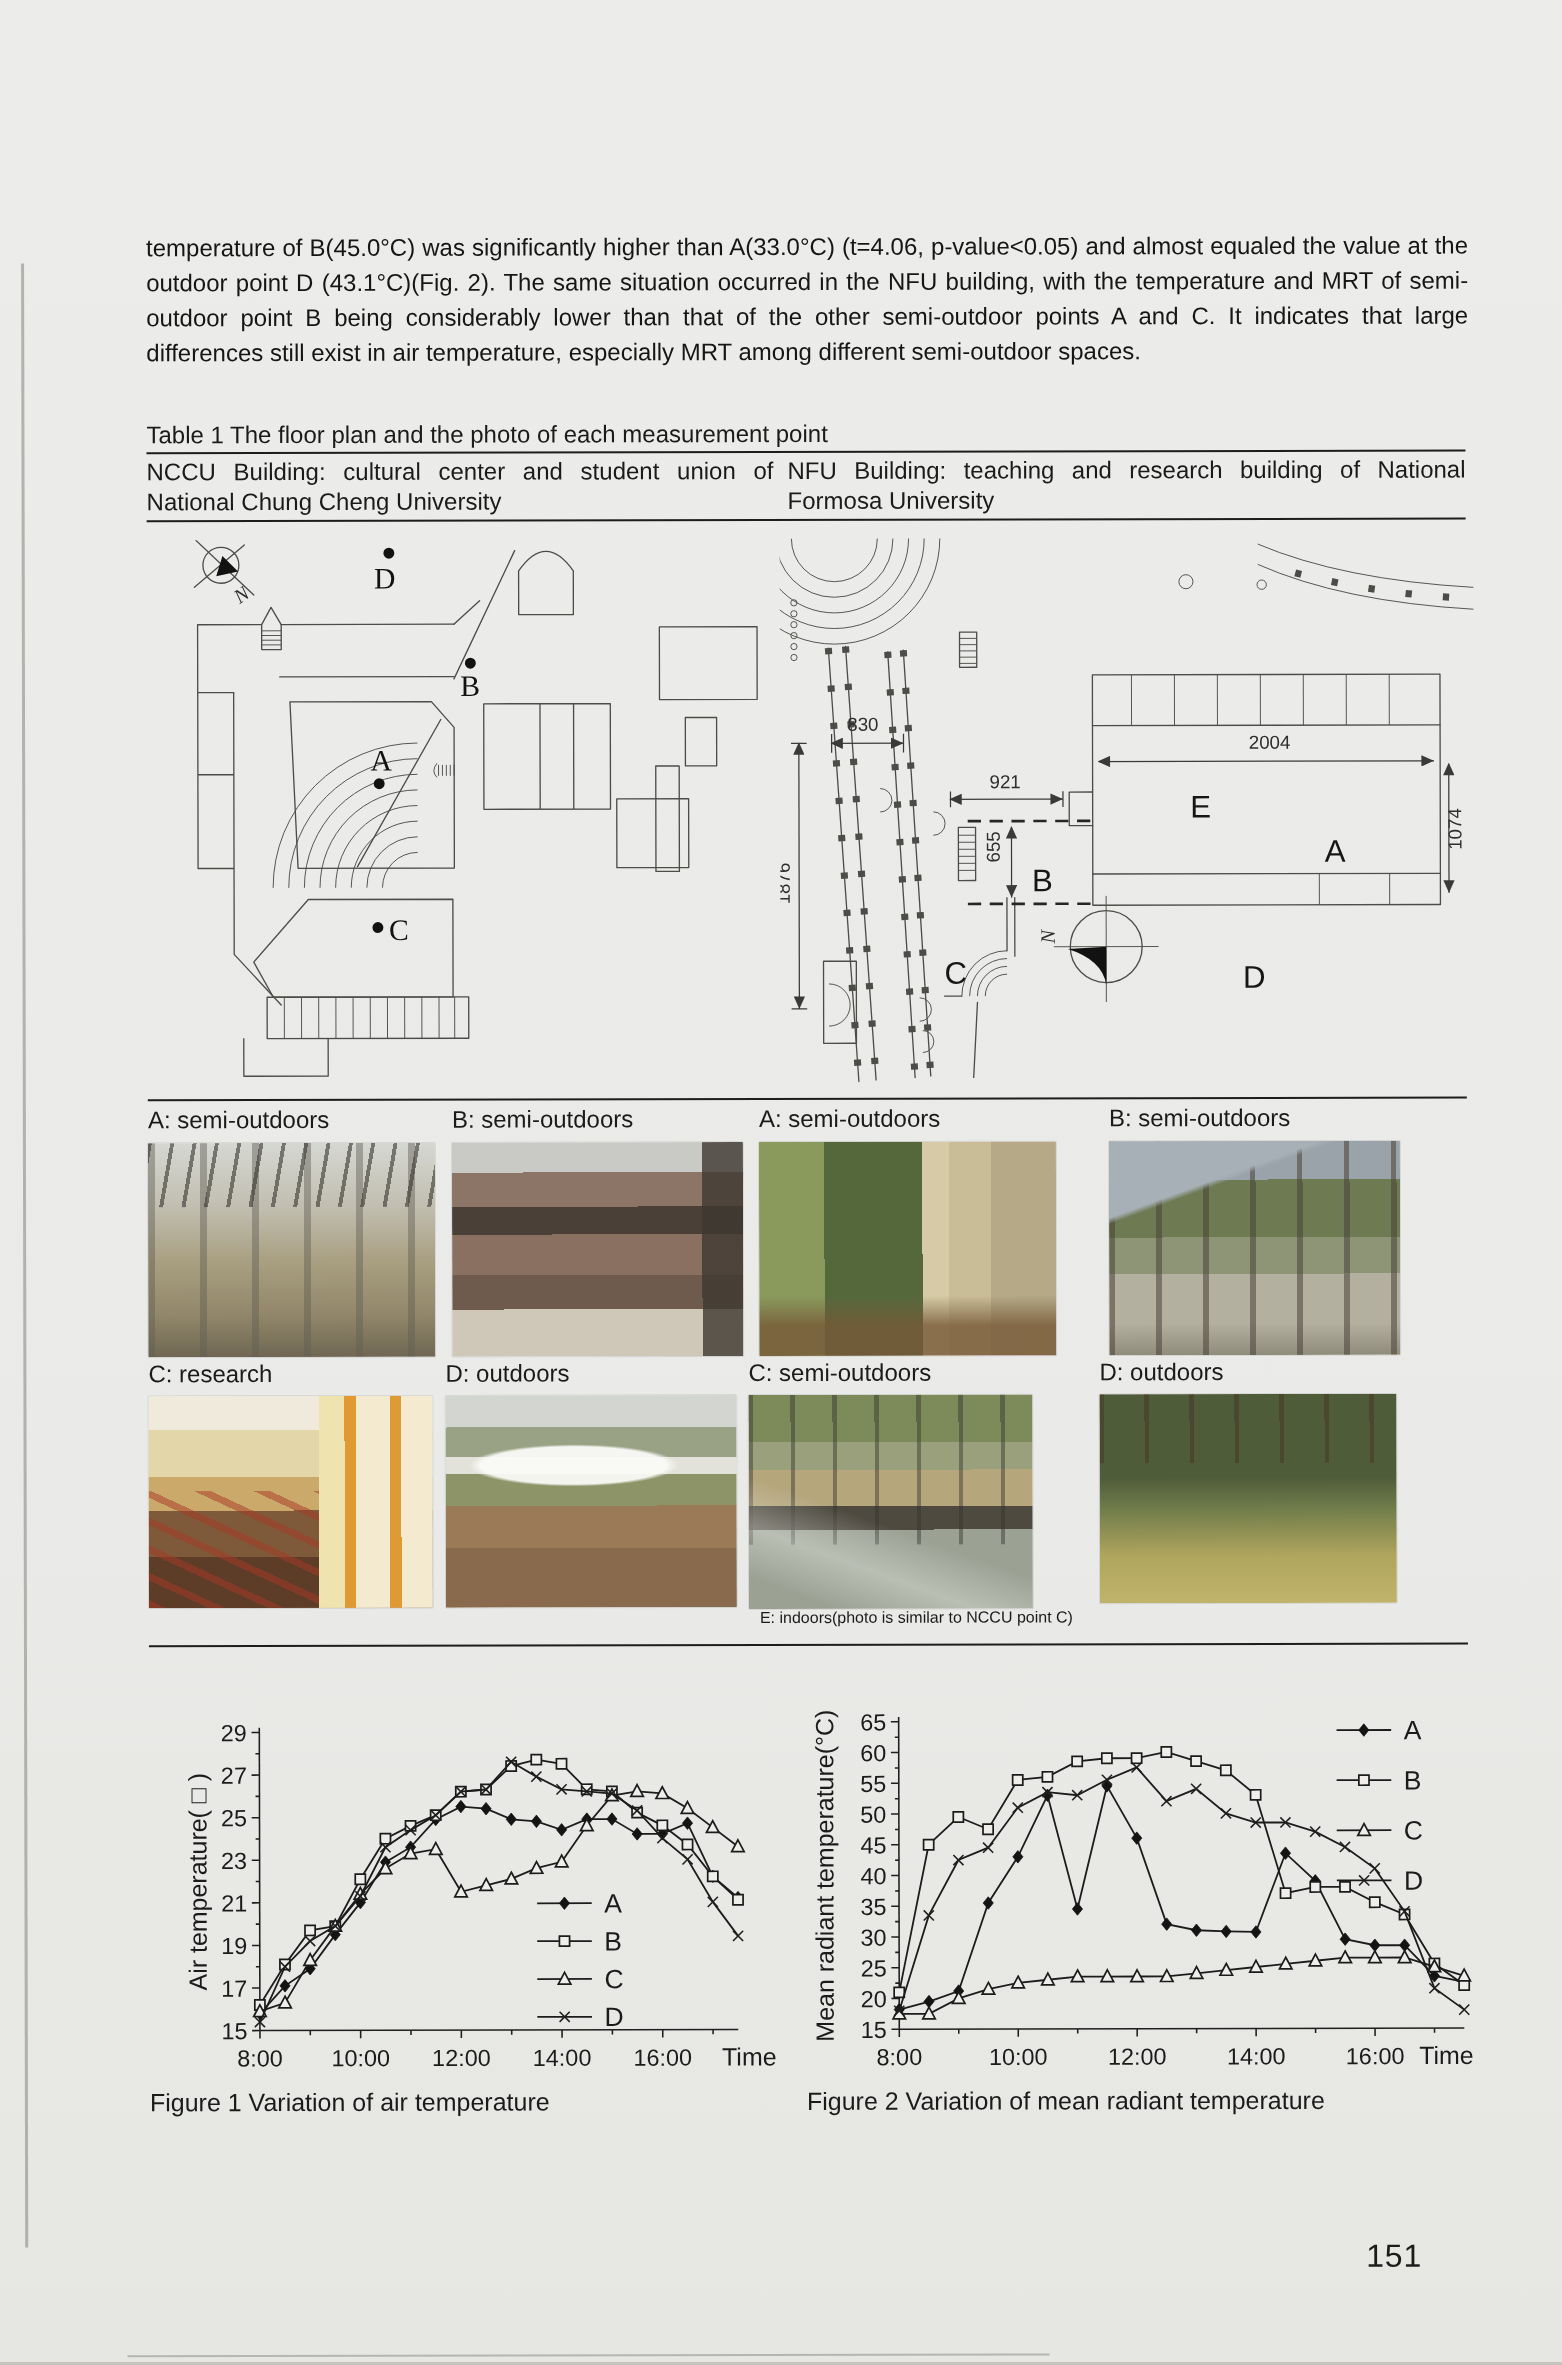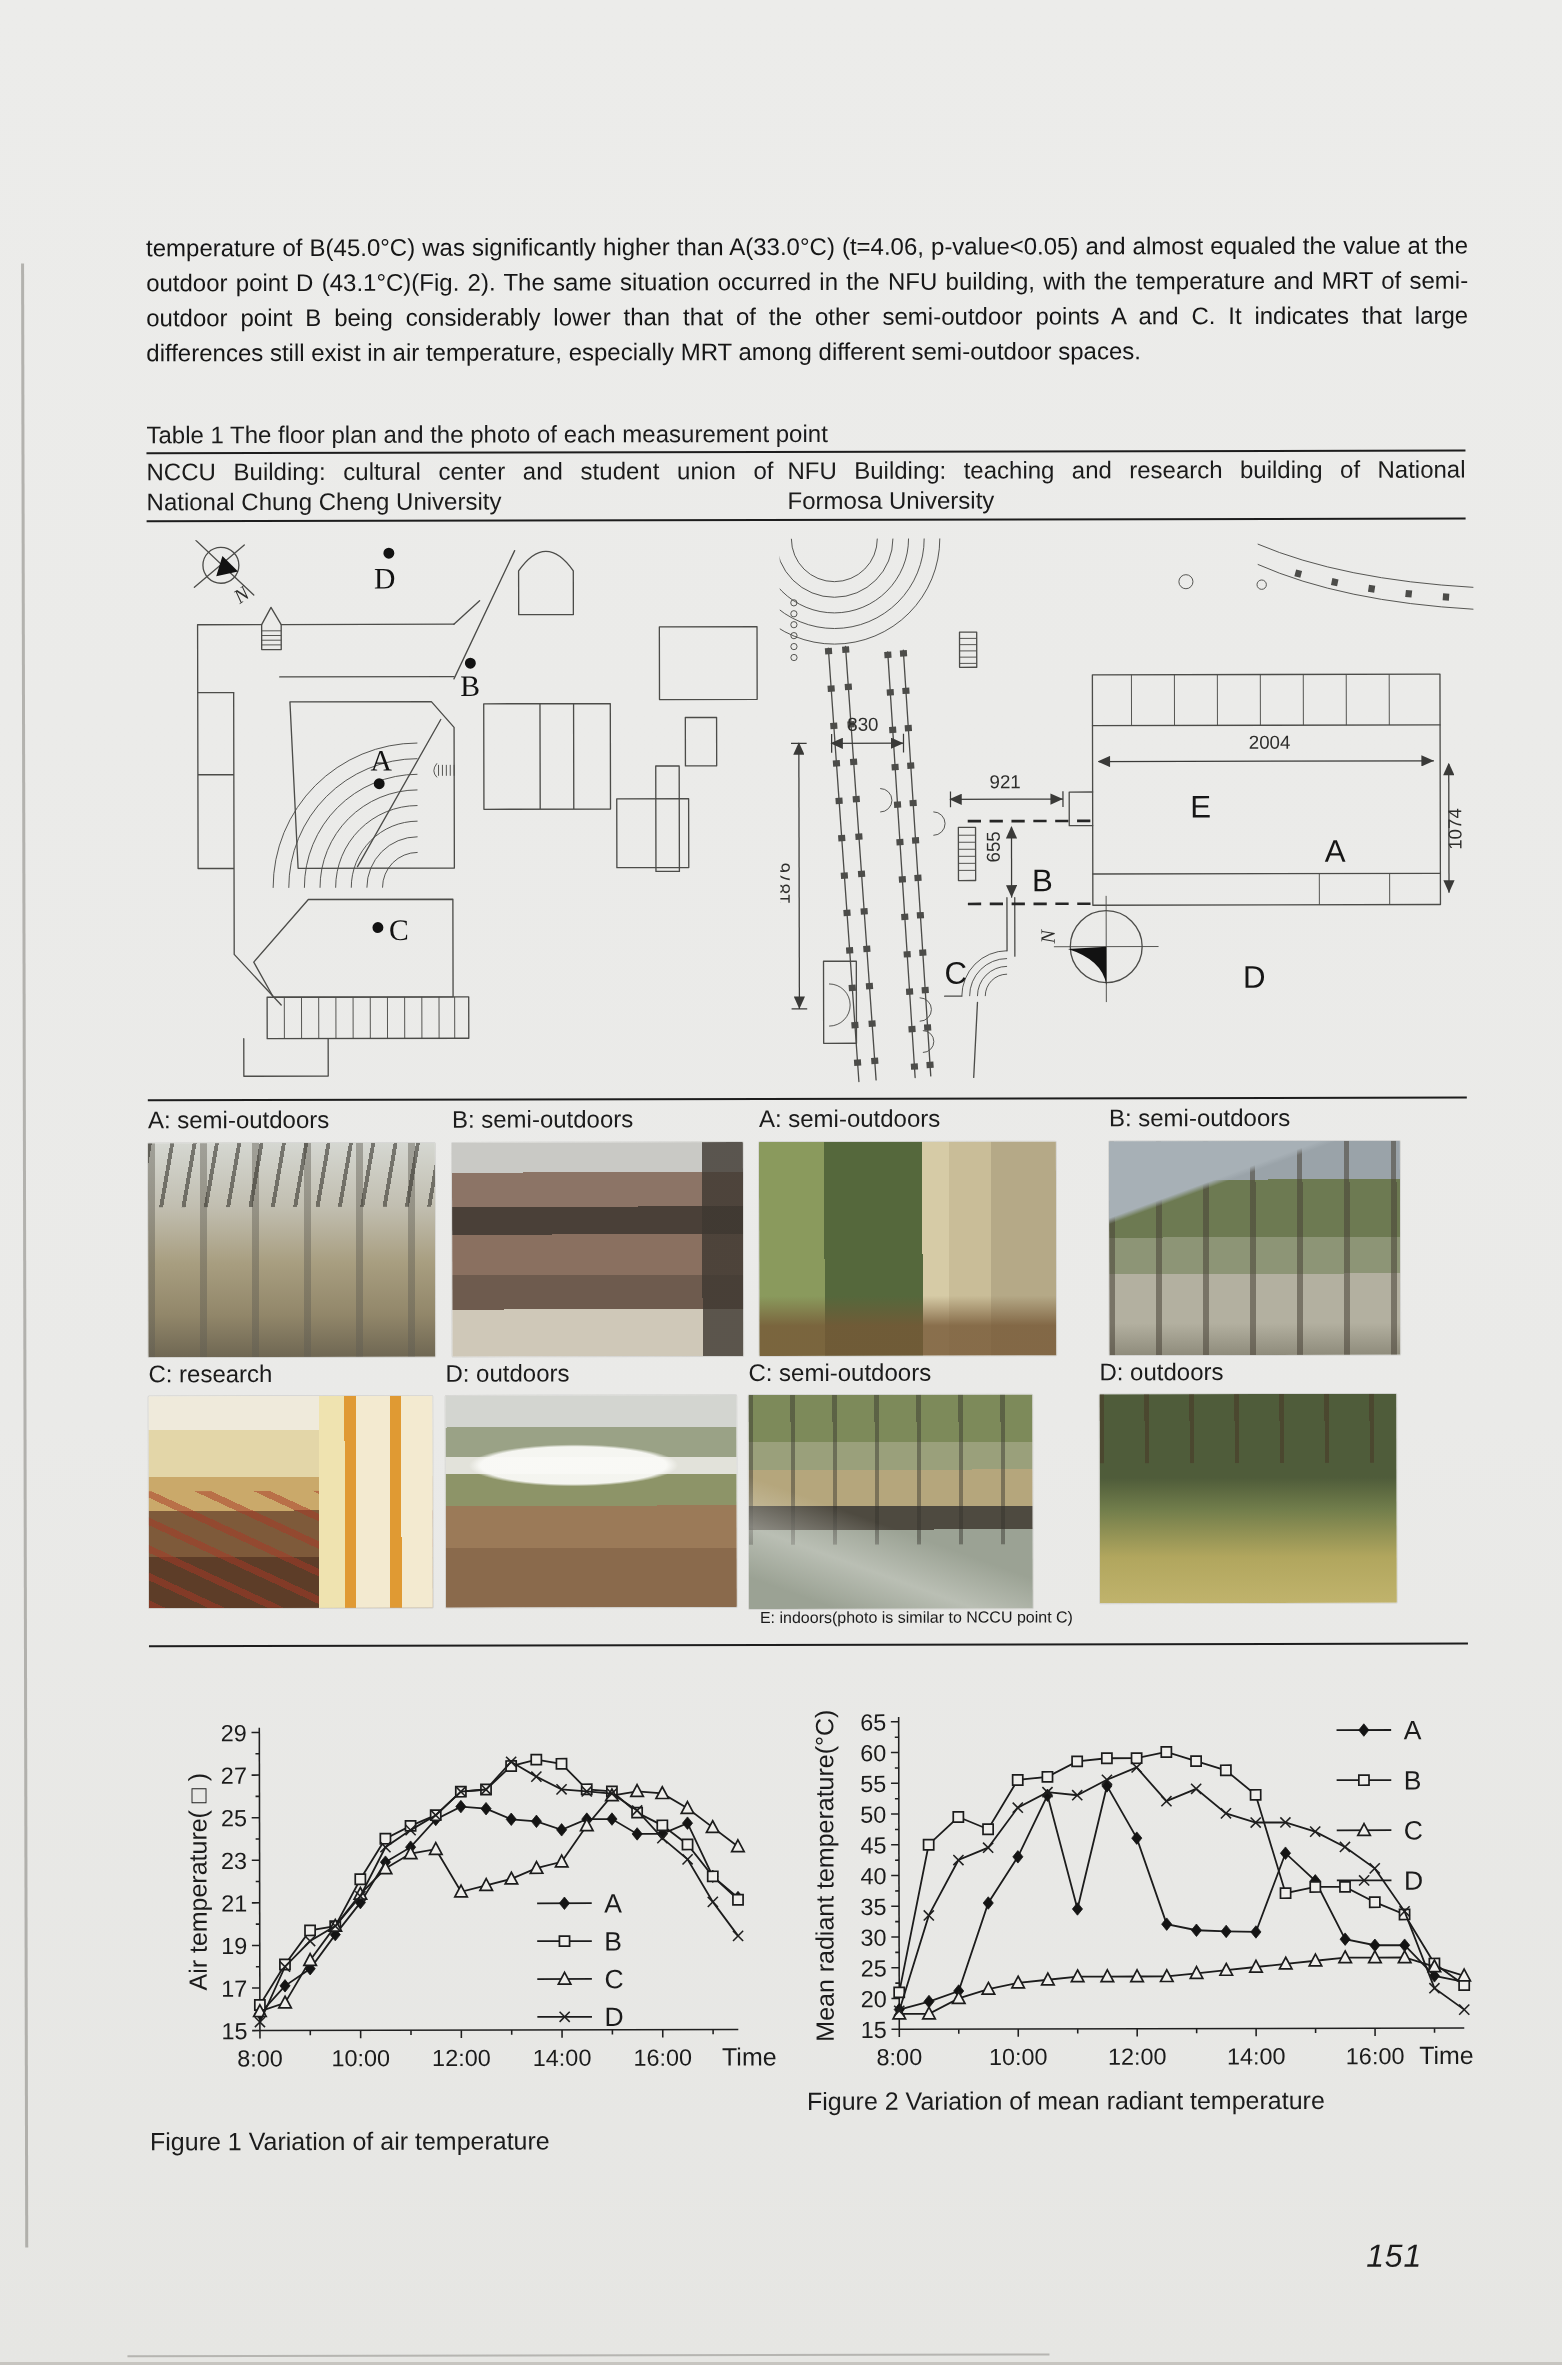--- a/index.html
+++ b/index.html
@@ -66,22 +66,22 @@
   .p8{background-image:
       repeating-linear-gradient(90deg, rgba(72,58,40,.6) 0 4.7px, rgba(0,0,0,0) 4.7px 45px),
       linear-gradient(180deg,#4f5c3a 0 40%,#717d4b 55%,#b1a65e 78%,#c0b36c 100%);
       background-size:100% 33%,100% 100%;}
 
   .enote{position:absolute;left:759px;top:1609px;font-size:16px;}
   .chart{position:absolute;}
   #fig1{left:178px;top:1708px;width:602px;height:373px;}
   #fig2{left:805px;top:1708px;width:672px;height:373px;}
   .figcap{position:absolute;top:2087px;font-size:25px;}
-  .fc1{left:148px;margin-top:39px;}.fc2{left:805px;}
-  .pagenum{position:absolute;left:1364px;top:2239px;font-size:32px;letter-spacing:0.8px;font-style:italic;}
+  .fc1{left:148px;}.fc2{left:805px;}
+  .pagenum{position:absolute;left:1364px;top:2239px;font-size:32px;letter-spacing:0.8px;}
 
   .ax{stroke:#1f1f1f;stroke-width:2;fill:none;}
   .ser{stroke:#1c1c1c;stroke-width:2.3;fill:none;}
   .mfill{fill:#141414;stroke:#141414;}
   .mopen{fill:#efeeeb;stroke:#1c1c1c;stroke-width:2.2;}
   .tick{font:30px "Liberation Sans",sans-serif;fill:#1b1b1b;}
   .axlabel{font:32px "Liberation Sans",sans-serif;fill:#1b1b1b;}
   .leg{font:34px "Liberation Sans",sans-serif;fill:#1b1b1b;}
 </style>
 </head>

